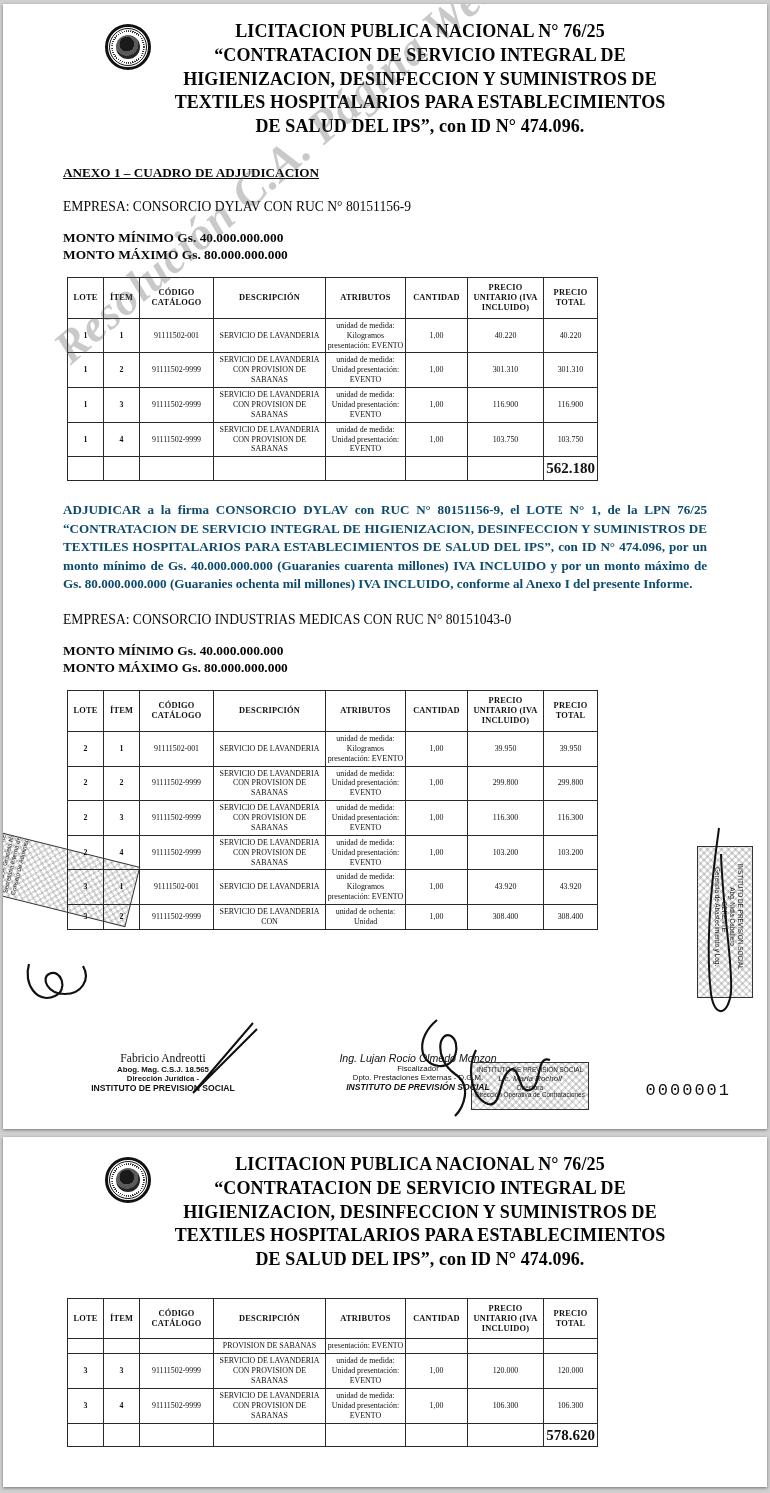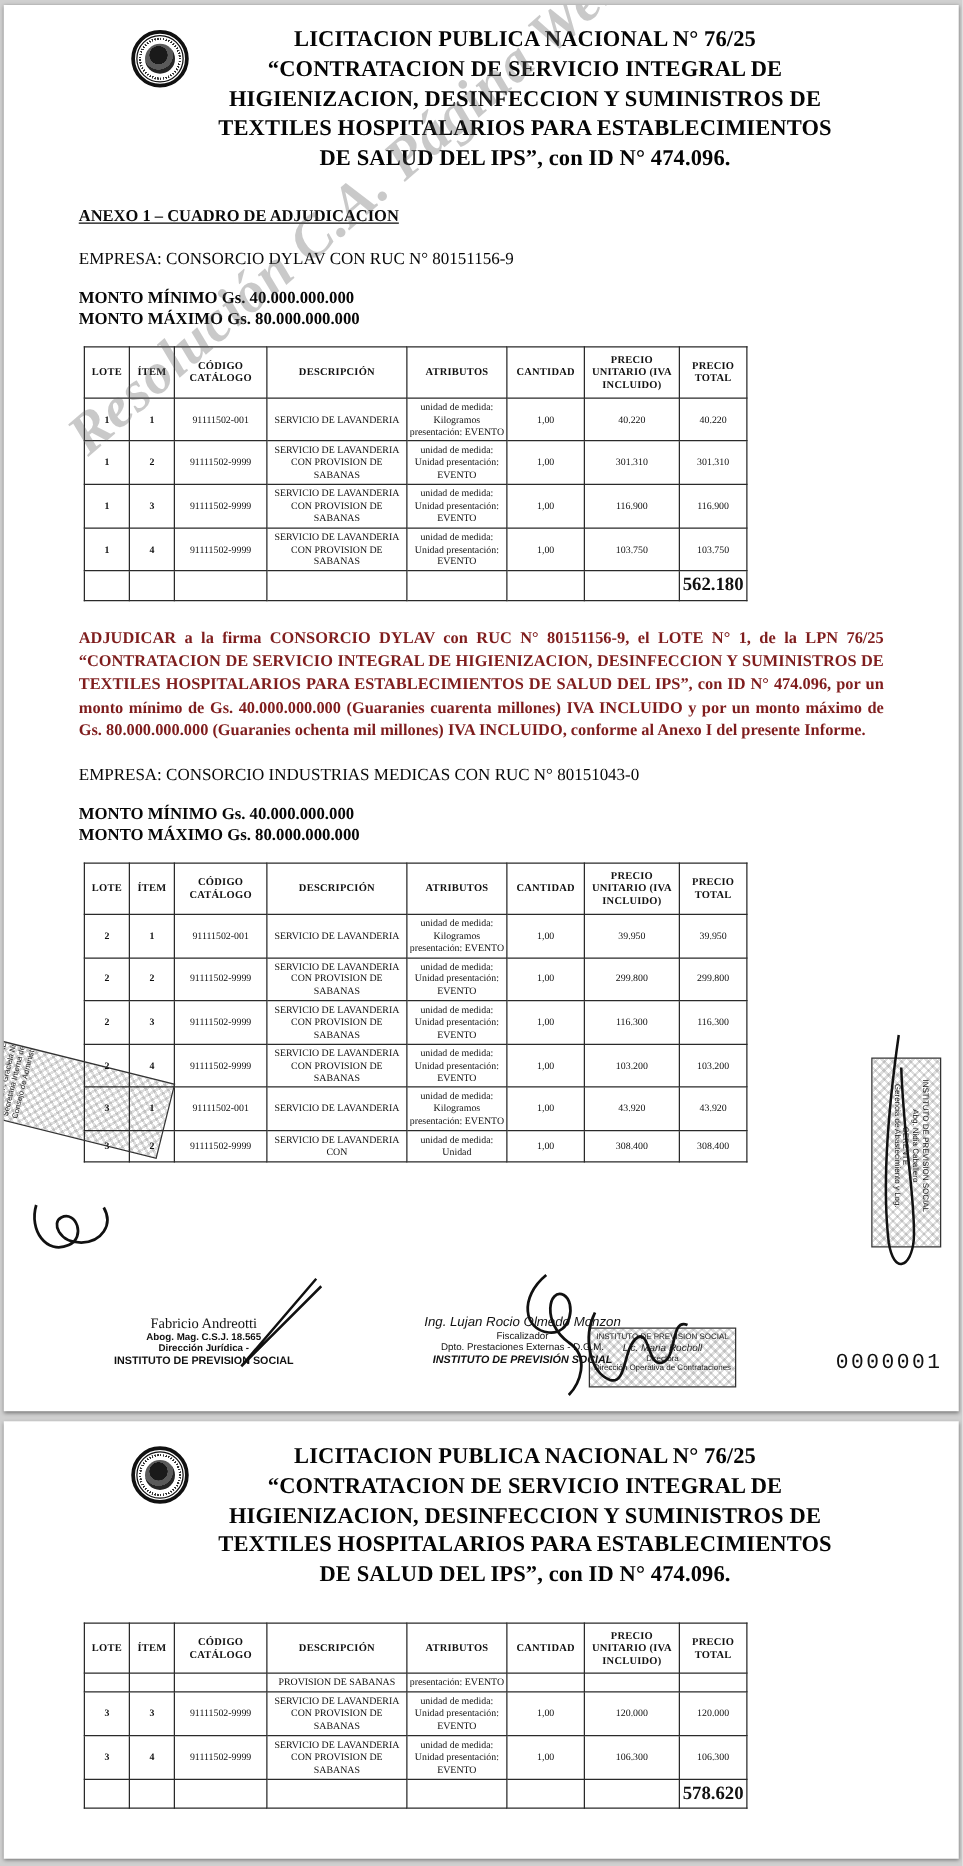--- a/index.html
+++ b/index.html
@@ -103,21 +103,21 @@
     line-height: 1.28;
     color: #070707;
   }
   .monto span { display:block; }
   .para {
     font-weight: bold;
     font-size: 13.1px;
     line-height: 1.42;
     text-align: justify;
     margin-top: 20px;
-    color: #7f1d1d;
+    color: #0c4a6e;
   }
 
   
   table.adj {
     border-collapse: collapse;
     width: 530px;
     margin: 14px 0 0 4px;
     table-layout: fixed;
     background: transparent;
   }
@@ -228,21 +228,21 @@
   }
   .sig .name { font-weight: normal; font-size: 11.6px; font-family: "Liberation Serif", serif;}
   .sig .l { font-size: 7.8px; font-weight: bold; }
   .sig .l2 { font-size: 8.6px; font-weight: bold; }
   .sig-a { width: 260px; margin-left: 30px; }
   .sig-b { width: 250px; font-style: italic; }
   .sig-b .name { font-style: italic; font-weight: normal; font-size: 10.6px; font-family:"Liberation Sans",sans-serif;}
   .sig-b .l { font-style: normal; font-weight: normal; }
   .folio {
     position: absolute;
-    right: 13px; top: 1077px;
+    right: 36px; top: 1077px;
     font-family: "Liberation Mono", monospace;
     font-size: 17px;
     letter-spacing: 2px;
     color: #111;
     z-index: 3;
   }
 </style>
 </head>
 <body>
 
@@ -437,21 +437,21 @@
               <td class="attr">unidad de medida: Kilogramos presentación: EVENTO</td>
               <td class="num">1,00</td>
               <td class="num">43.920</td>
               <td class="num">43.920</td>
             </tr>
             <tr>
               <td class="lote">3</td>
               <td class="item">2</td>
               <td class="num">91111502-9999</td>
               <td class="desc">SERVICIO DE LAVANDERIA CON</td>
-              <td class="attr">unidad de medida: Unidad</td>
+              <td class="attr">unidad de ochenta: Unidad</td>
               <td class="num">1,00</td>
               <td class="num">308.400</td>
               <td class="num">308.400</td>
             </tr>
           </tbody>
       </table>
 
     </div>
 
     <div class="stamp stamp-left">

